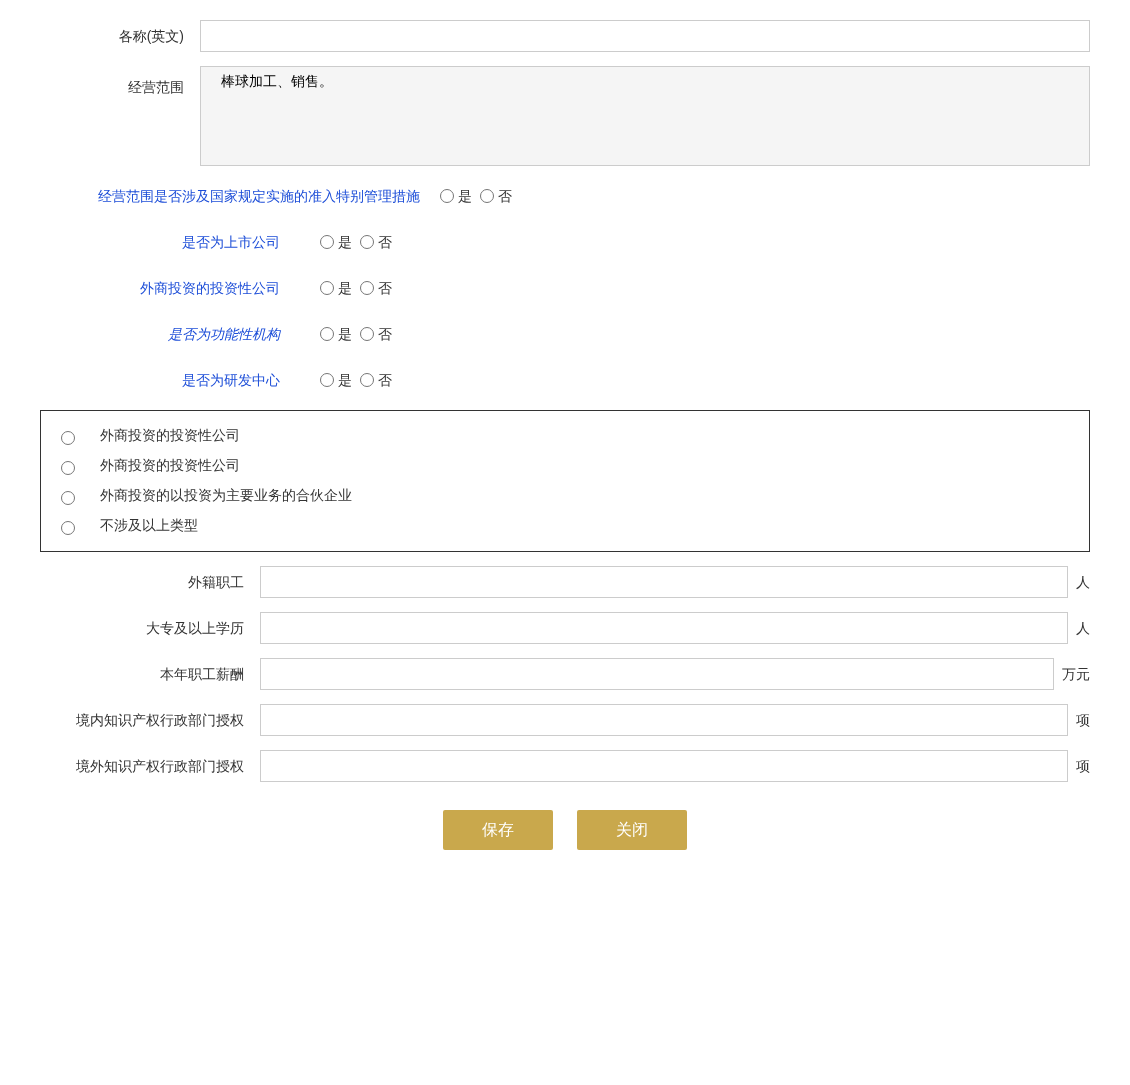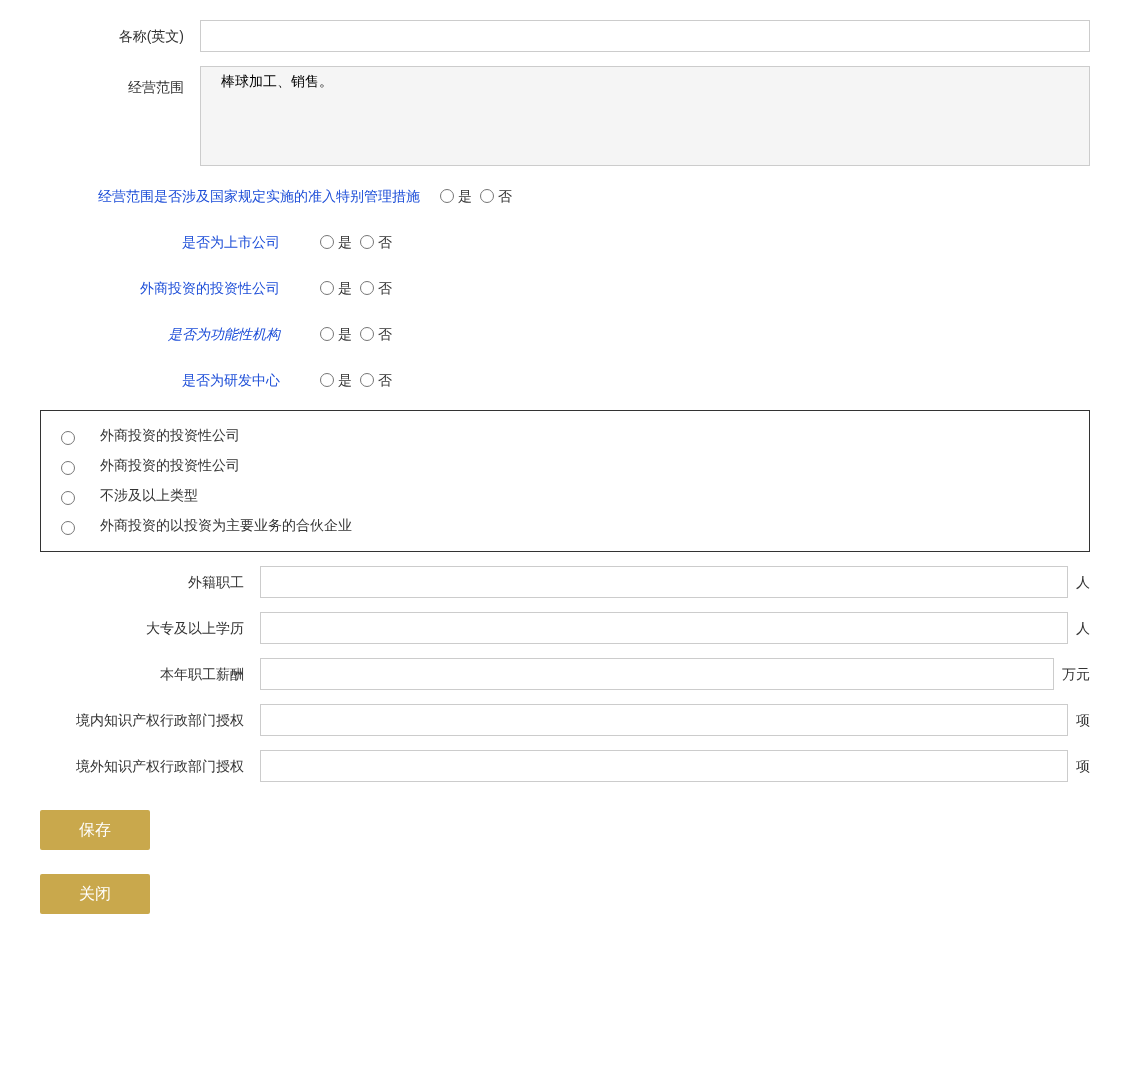--- a/index.html
+++ b/index.html
@@ -94,21 +94,20 @@
       width: 14px;
       height: 14px;
       cursor: pointer;
       accent-color: #ccc;
     }
     .btn-row {
       display: flex;
       justify-content: center;
       gap: 24px;
       margin-top: 28px;
-      flex-direction: column;
     }
     .btn-save, .btn-close {
       width: 110px;
       height: 40px;
       border: none;
       cursor: pointer;
       font-size: 16px;
       font-family: inherit;
       border-radius: 2px;
       color: #fff;
@@ -221,25 +220,25 @@
     <label class="radio-item">
       <input type="radio" name="investment_type" style="">
       <span>外商投资的投资性公司</span>
     </label>
     <label class="radio-item">
       <input type="radio" name="investment_type" style="">
       <span>外商投资的投资性公司</span>
     </label>
     <label class="radio-item">
       <input type="radio" name="investment_type" style="">
+      <span>外商投资的以投资为主要业务的合伙企业</span>
+    </label>
+    <label class="radio-item">
+      <input type="radio" name="investment_type" style="">
       <span>不涉及以上类型</span>
-    </label>
-    <label class="radio-item">
-      <input type="radio" name="investment_type" style="">
-      <span>外商投资的以投资为主要业务的合伙企业</span>
     </label>
   </div>
 
   <div class="form-row align-center">
     <div class="form-label" style="min-width:220px;">外籍职工</div>
     <input type="text" class="form-input" value="" style="">
     <div class="form-unit">人</div>
   </div>
 
   <div class="form-row align-center">

